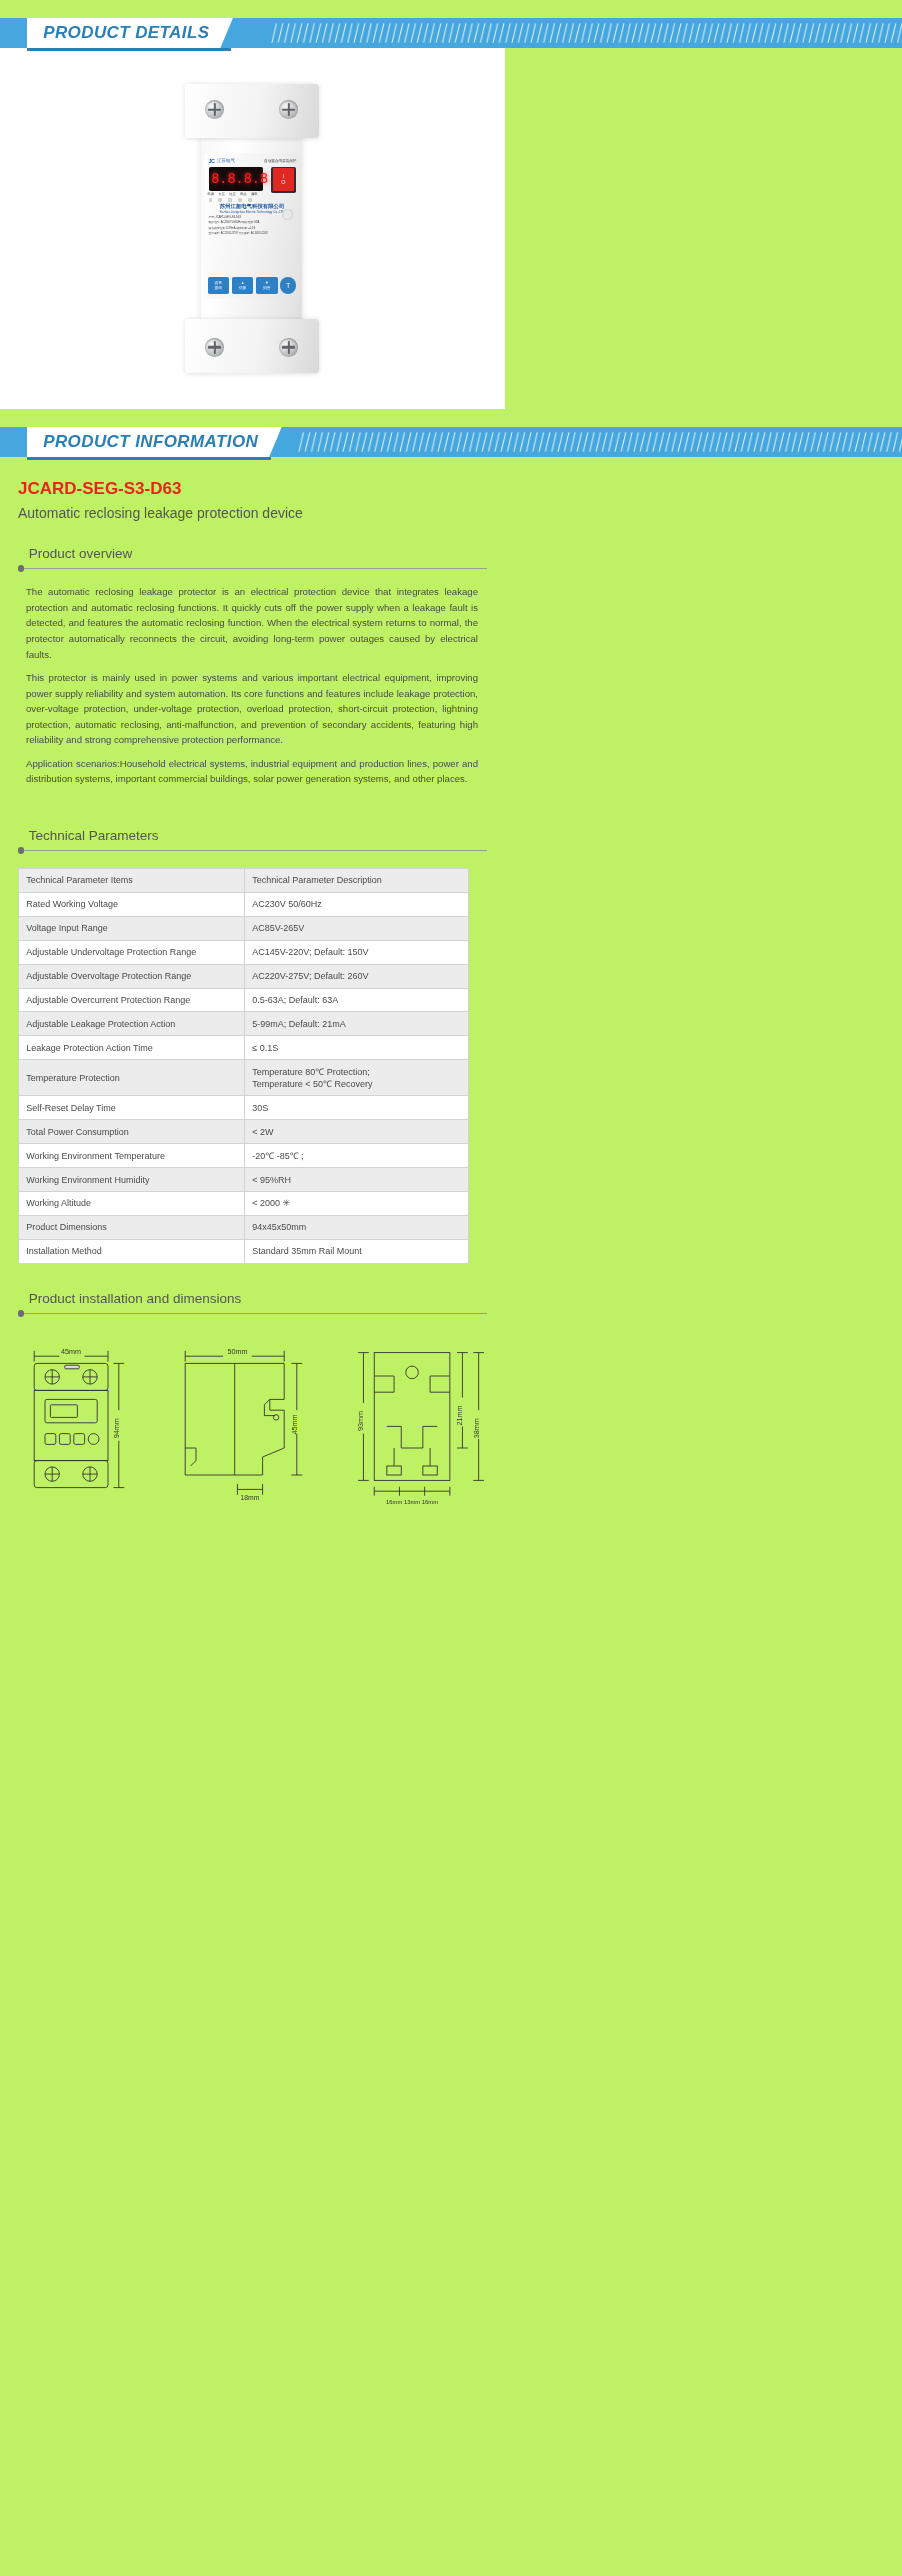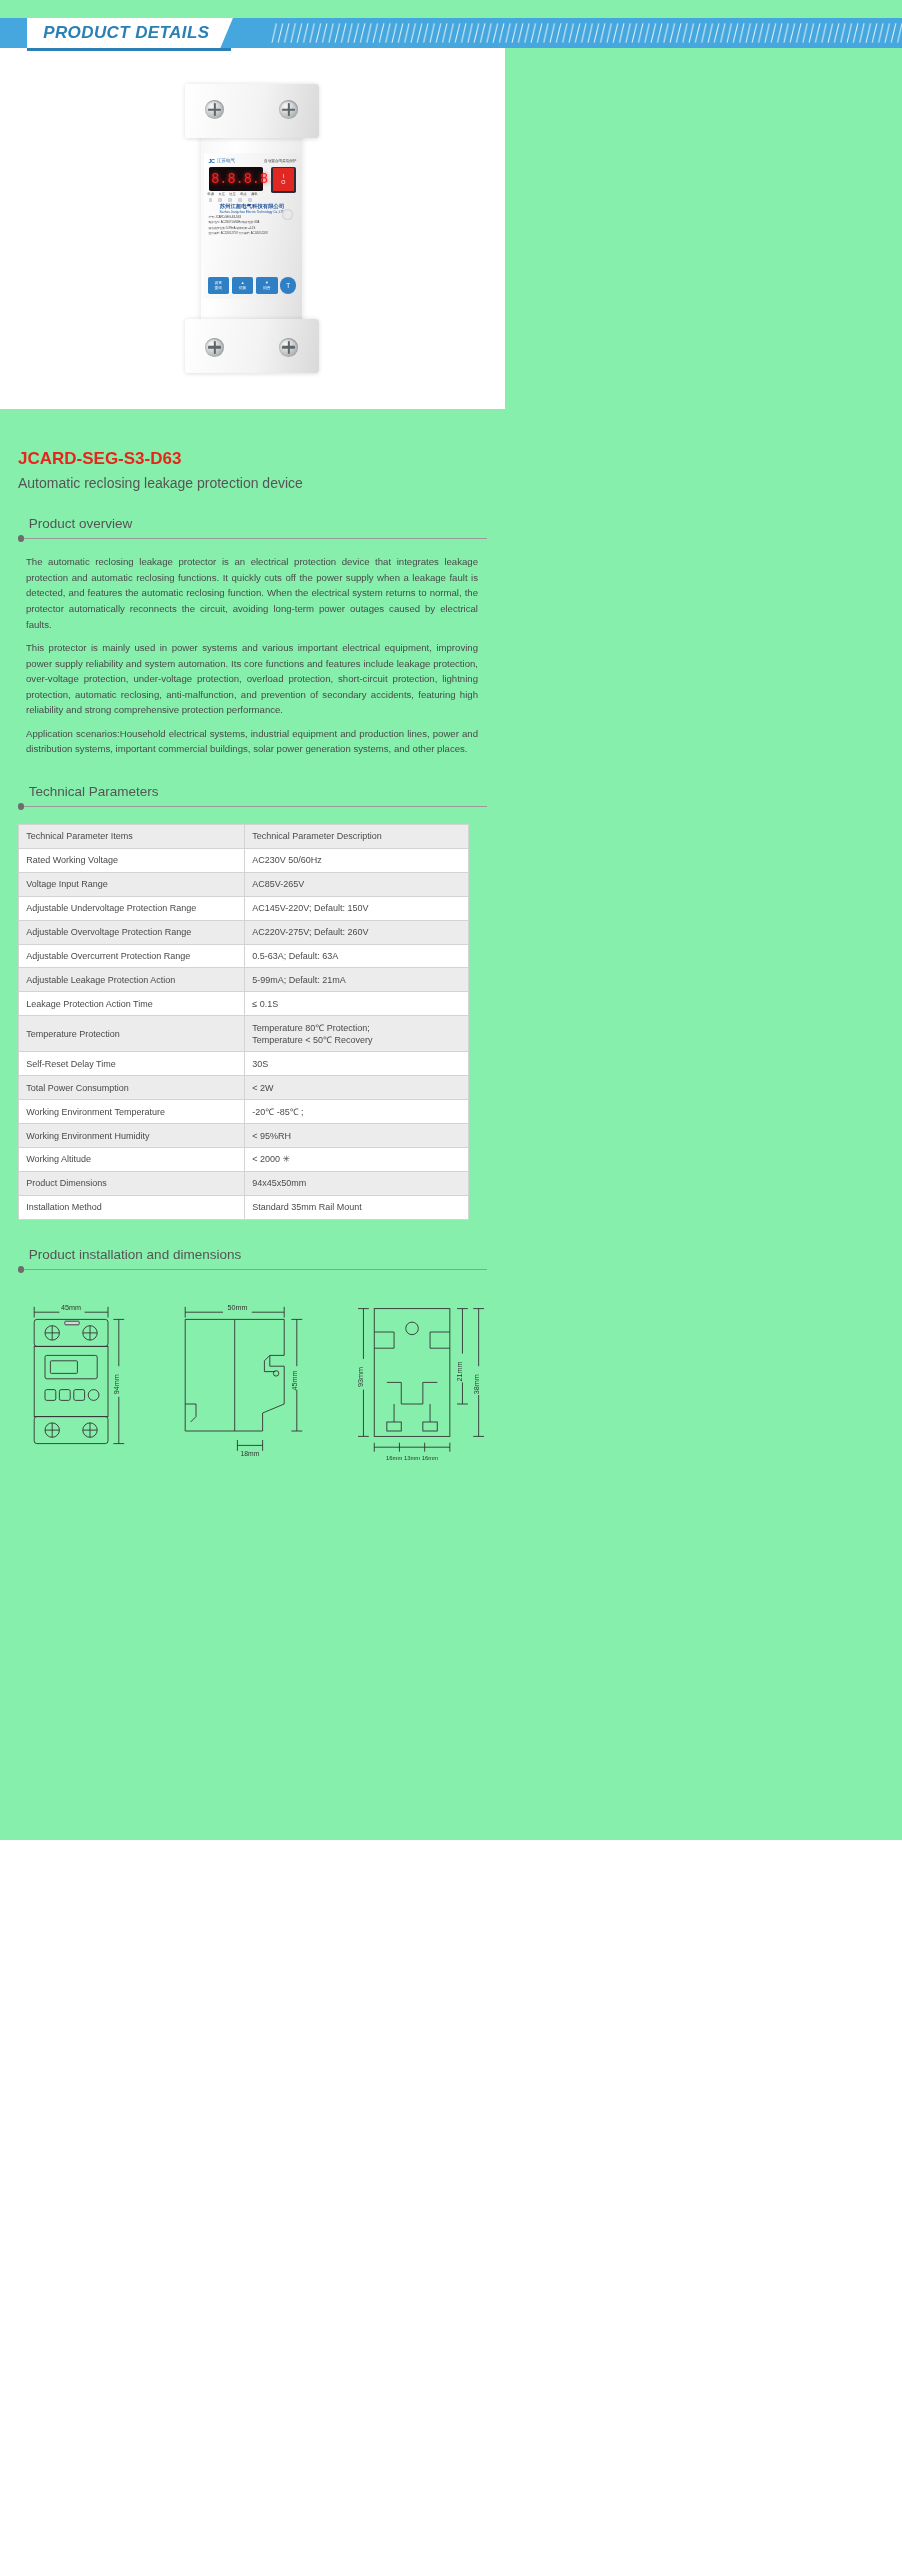--- a/index.html
+++ b/index.html
@@ -3,21 +3,21 @@
 <meta charset="utf-8">
 <style>
   * { box-sizing: border-box; margin: 0; padding: 0; }
   html, body {
     width: 903px;
     height: 2576px;
     background: #ffffff;
     font-family: "Liberation Sans", sans-serif;
     overflow: hidden;
   }
-  .page { position: relative; width: 903px; height: 1840px; background:#86efac; }
+  .page { position: relative; width: 903px; height: 2576px; background:#bef264; }
   .content { width: 505px; position: relative; }
 
   
   .banner {
     position: relative;
     width: 903px;
     height: 30px;
     background: #45a7de;
     display: flex;
     align-items: center;
@@ -281,40 +281,56 @@
           </div>
           <div class="btn round">
             <span>T</span>
           </div>
         </div>
       </div>
     </div>
   </div>
 
   <div style="height:18px"></div>
+  <div class="banner">
+    <div class="hatch" style="left:298px;">
+      <svg viewBox="0 0 670 33" preserveAspectRatio="none">
+        <defs>
+          <pattern id="hp2" width="7" height="33" patternUnits="userSpaceOnUse">
+            <line x1="6" y1="6" x2="1" y2="27" stroke="#ffffff" stroke-width="1.1" opacity="0.85"></line>
+          </pattern>
+        </defs>
+        <rect x="0" y="0" width="670" height="33" fill="url(#hp2)"></rect>
+      </svg>
+    </div>
+    <div class="banner-label">
+      <span>PRODUCT INFORMATION</span>
+    </div>
+    <div class="banner-underline" style="width:244px;"></div>
+  </div>
 
   <div class="content">
     <div class="code">JCARD-SEG-S3-D63</div>
     <div class="subtitle">Automatic reclosing leakage protection device</div>
 
     <div class="sec-head">
       <div class="t">Product overview</div>
       <div class="sec-rule">
         <div class="line"></div>
         <div class="dot"></div>
       </div>
     </div>
 
     <div class="para">
       <p>The automatic reclosing leakage protector is an electrical protection device that integrates leakage protection and automatic reclosing functions. It quickly cuts off the power supply when a leakage fault is detected, and features the automatic reclosing function. When the electrical system returns to normal, the protector automatically reconnects the circuit, avoiding long-term power outages caused by electrical faults.</p>
       <p>This protector is mainly used in power systems and various important electrical equipment, improving power supply reliability and system automation. Its core functions and features include leakage protection, over-voltage protection, under-voltage protection, overload protection, short-circuit protection, lightning protection, automatic reclosing, anti-malfunction, and prevention of secondary accidents, featuring high reliability and strong comprehensive protection performance.</p>
       <p>Application scenarios:Household electrical systems, industrial equipment and production lines, power and distribution systems, important commercial buildings, solar power generation systems, and other places.</p>
     </div>
 
-    <div class="sec-head" style="margin-top:27px">
+    <div class="sec-head" style="margin-top:41px">
       <div class="t">Technical Parameters</div>
       <div class="sec-rule">
         <div class="line"></div>
         <div class="dot"></div>
       </div>
     </div>
 
     <table class="tp">
       <tbody>
         <tr class="alt">

